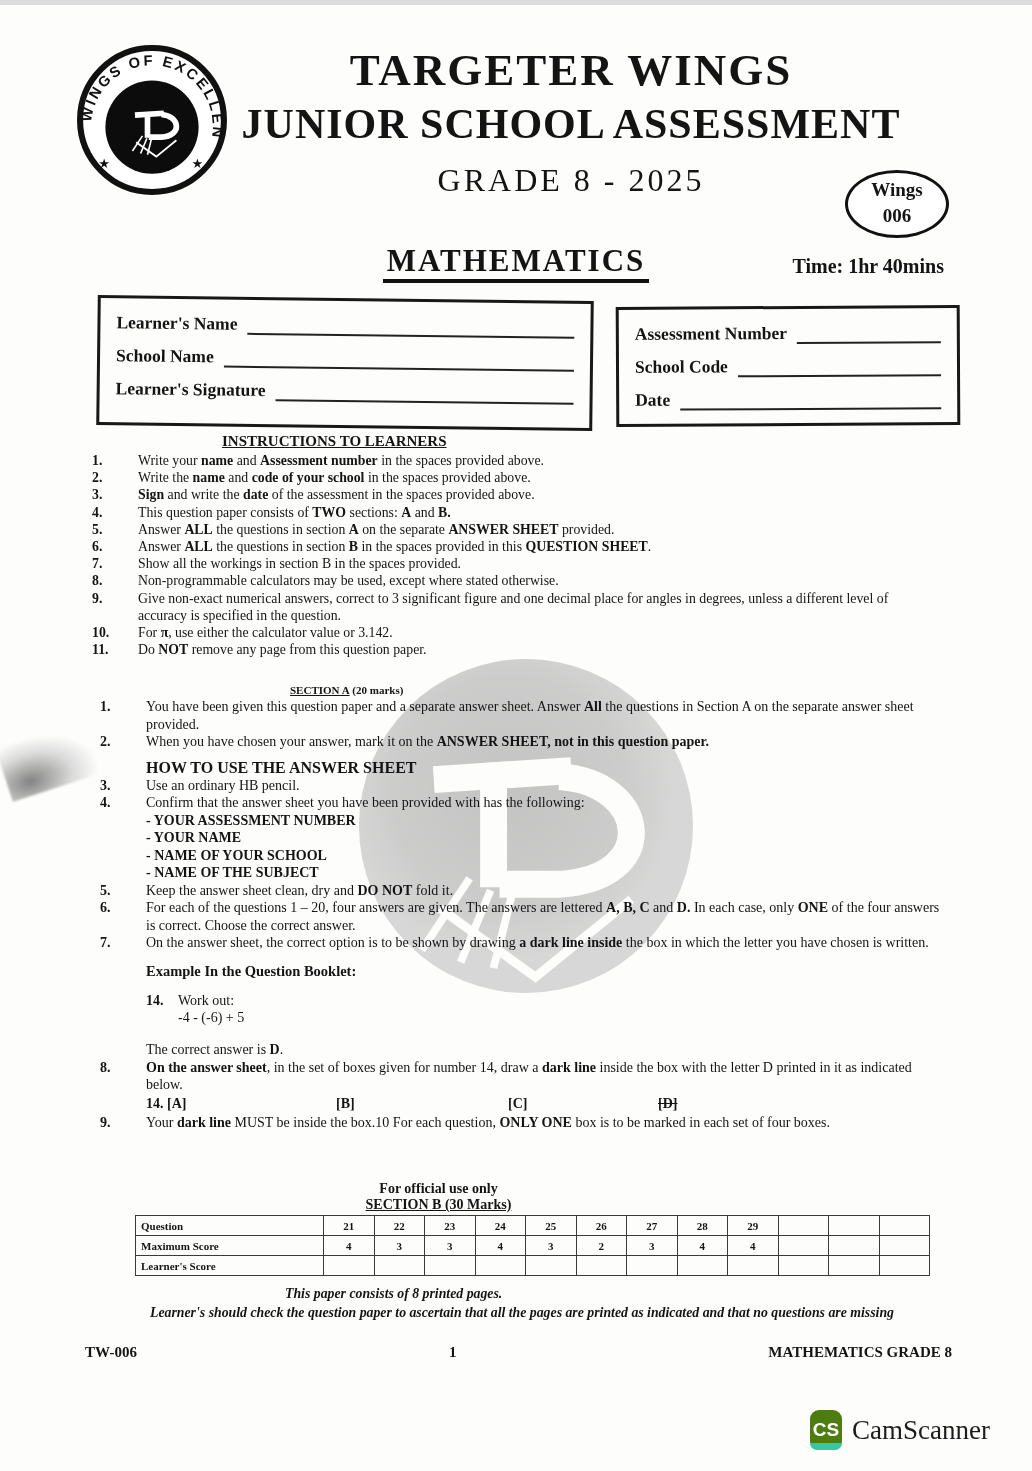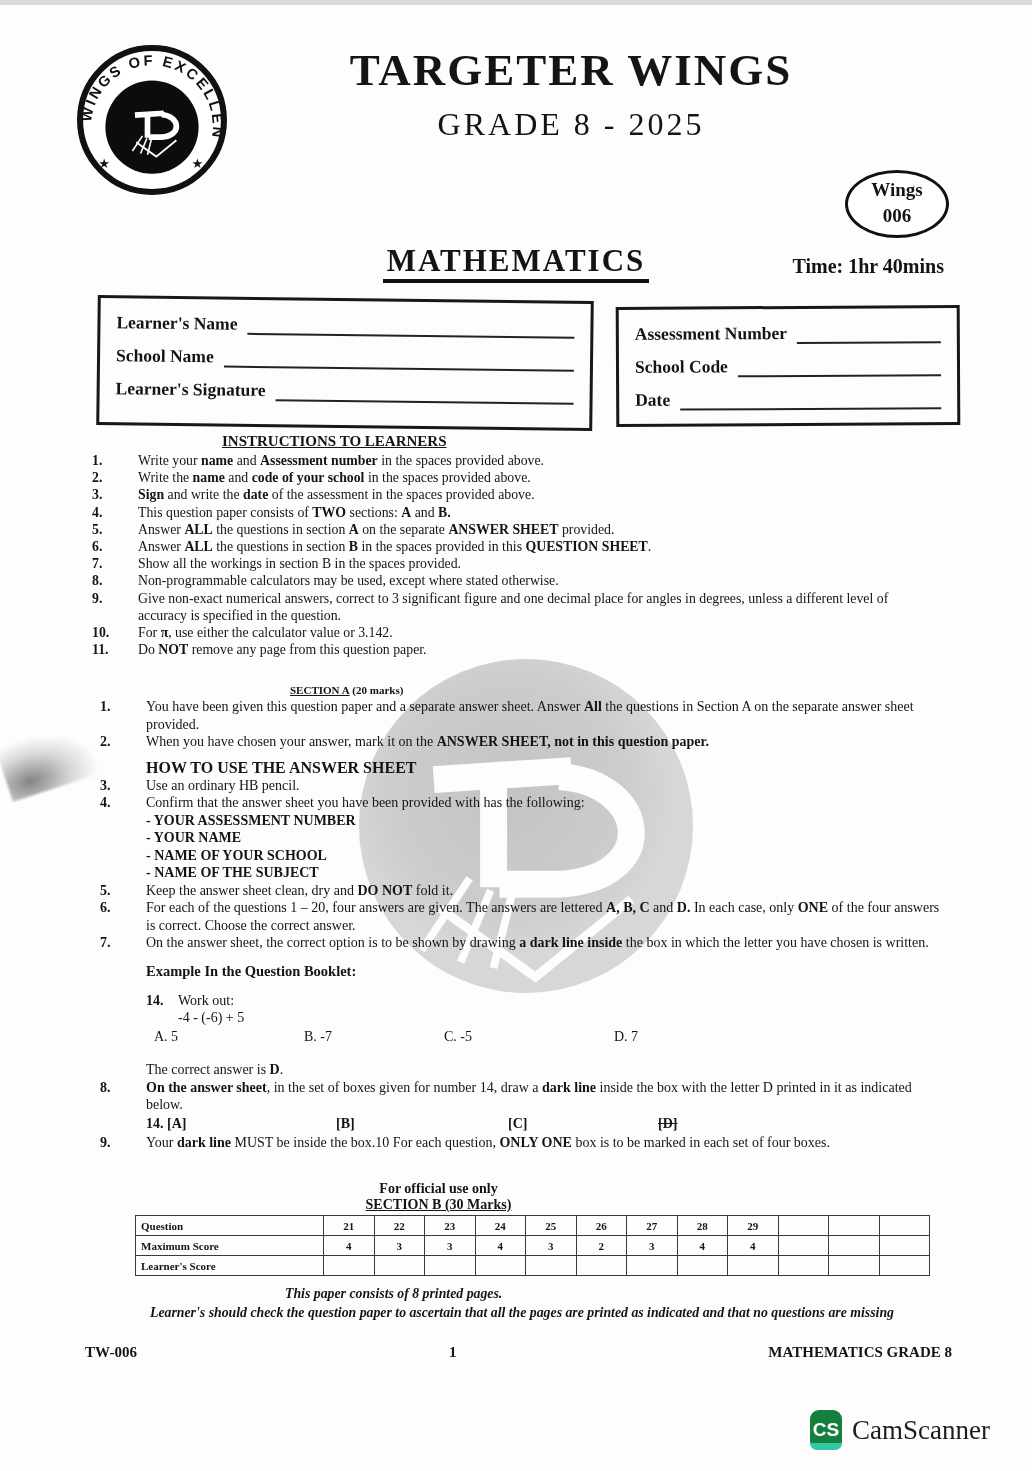--- a/index.html
+++ b/index.html
@@ -66,21 +66,21 @@
   table.score td{border:1.6px solid #3a3a3a;font-size:11px;font-weight:bold;height:19px;text-align:center;
         padding:0 2px;overflow:hidden;white-space:nowrap;}
   table.score td:first-child{width:180px;text-align:left;padding-left:5px;}
 
   
   .notes{position:absolute;left:150px;right:100px;top:1284px;font-style:italic;font-weight:bold;font-size:13.8px;line-height:19px;}
   .note1{margin-left:135px;}
   .pfooter{position:absolute;left:85px;right:80px;top:1344px;display:flex;justify-content:space-between;
         font-weight:bold;font-size:15px;}
   .camscanner{position:absolute;right:42px;top:1410px;display:flex;align-items:center;gap:10px;}
-  .cs-icon{width:32px;height:40px;background:#15803d;border-radius:9px;position:relative;display:flex;
+  .cs-icon{width:32px;height:40px;background:#4d7c0f;border-radius:9px;position:relative;display:flex;
         align-items:center;justify-content:center;color:#fff;font-weight:bold;font-size:19px;
         font-family:"Liberation Sans",sans-serif;}
   .cs-icon::after{content:"";position:absolute;left:0;bottom:0;width:100%;height:7px;background:#35c9a3;
         border-radius:0 0 9px 9px;}
   .cs-label{font-size:27px;color:#1c1c1c;}
 </style>
 </head>
 <body>
 
 <div class="page">
@@ -104,20 +104,21 @@
     <text x="22" y="122" font-size="13" fill="#111">★</text>
     <text x="114" y="122" font-size="13" fill="#111">★</text>
     <circle cx="75" cy="82" r="46" fill="#0c0c0c"></circle>
     <g transform="translate(47 51) scale(0.62)" stroke="#fff">
       <use href="#tpmono"></use>
     </g>
   </svg>
 
   <div class="titles">
     <div class="t1">TARGETER WINGS</div>
+    <div class="t2">JUNIOR SCHOOL ASSESSMENT</div>
     <div class="t3">GRADE 8 - 2025</div>
   </div>
 
   <div class="wings-badge">
     <div>Wings</div>
     <div>006</div>
   </div>
 
   <div class="subject">
     <span>MATHEMATICS</span>
@@ -260,26 +261,20 @@
             <span class="ins-txt">On the answer sheet, the correct option is to be shown by drawing <b>a dark line inside</b> the box in which the letter you have chosen is written.</span>
           </div>
         </div>
       <div class="gap10"></div>
       <div class="ex-title">Example In the Question Booklet:</div>
       <div class="gap12"></div>
       <div class="ex-block">
         <span class="ex-num">14.</span><span>Work out:</span>
         <div class="ex-expr">-4 - (-6) + 5</div>
       </div>
-      <div class="choices">
-          <span>A. 5</span>
-          <span>B. -7</span>
-          <span>C. -5</span>
-          <span>D. 7</span>
-        </div>
       <div class="gap14"></div>
       <div class="ans-note">The correct answer is <b>D</b>.</div>
       <div class="ins-row">
         <span class="ins-num">8.</span>
         <span class="ins-txt"><b>On the answer sheet</b>, in the set of boxes given for number 14, draw a <b>dark line</b> inside the box with the letter D printed in it as indicated below.</span>
       </div>
       <div class="boxes">
         <span class="bx-label">14. [A]</span>
         <span>[B]</span>
         <span>[C]</span>

